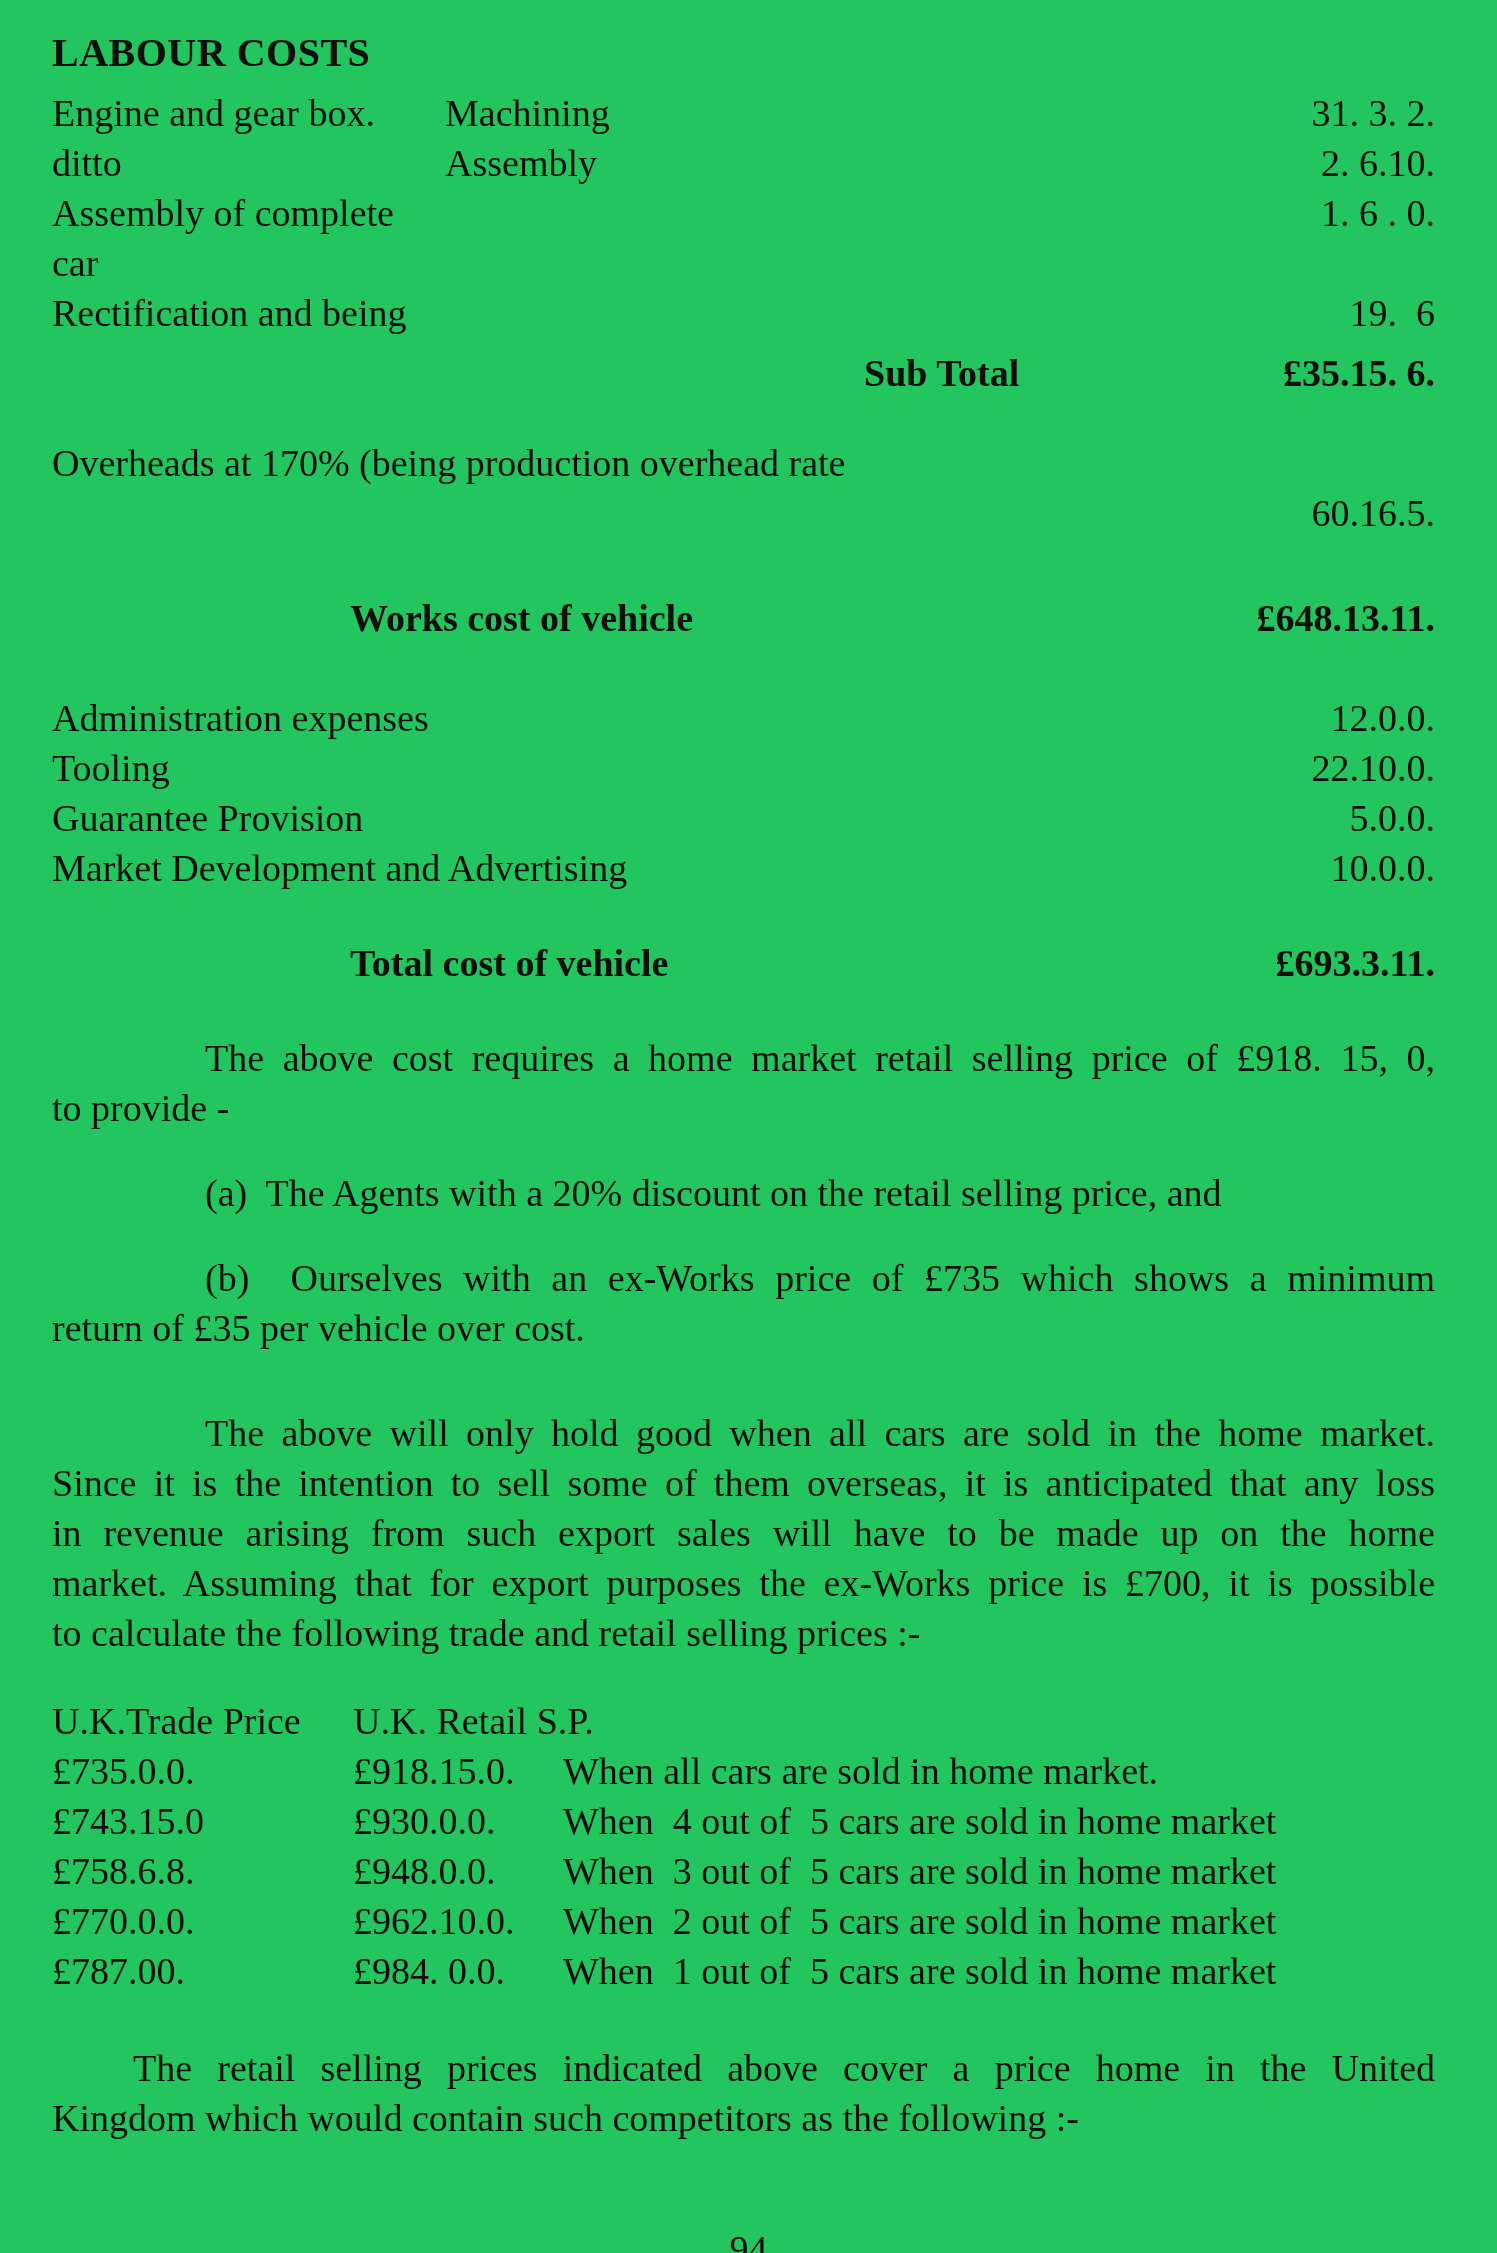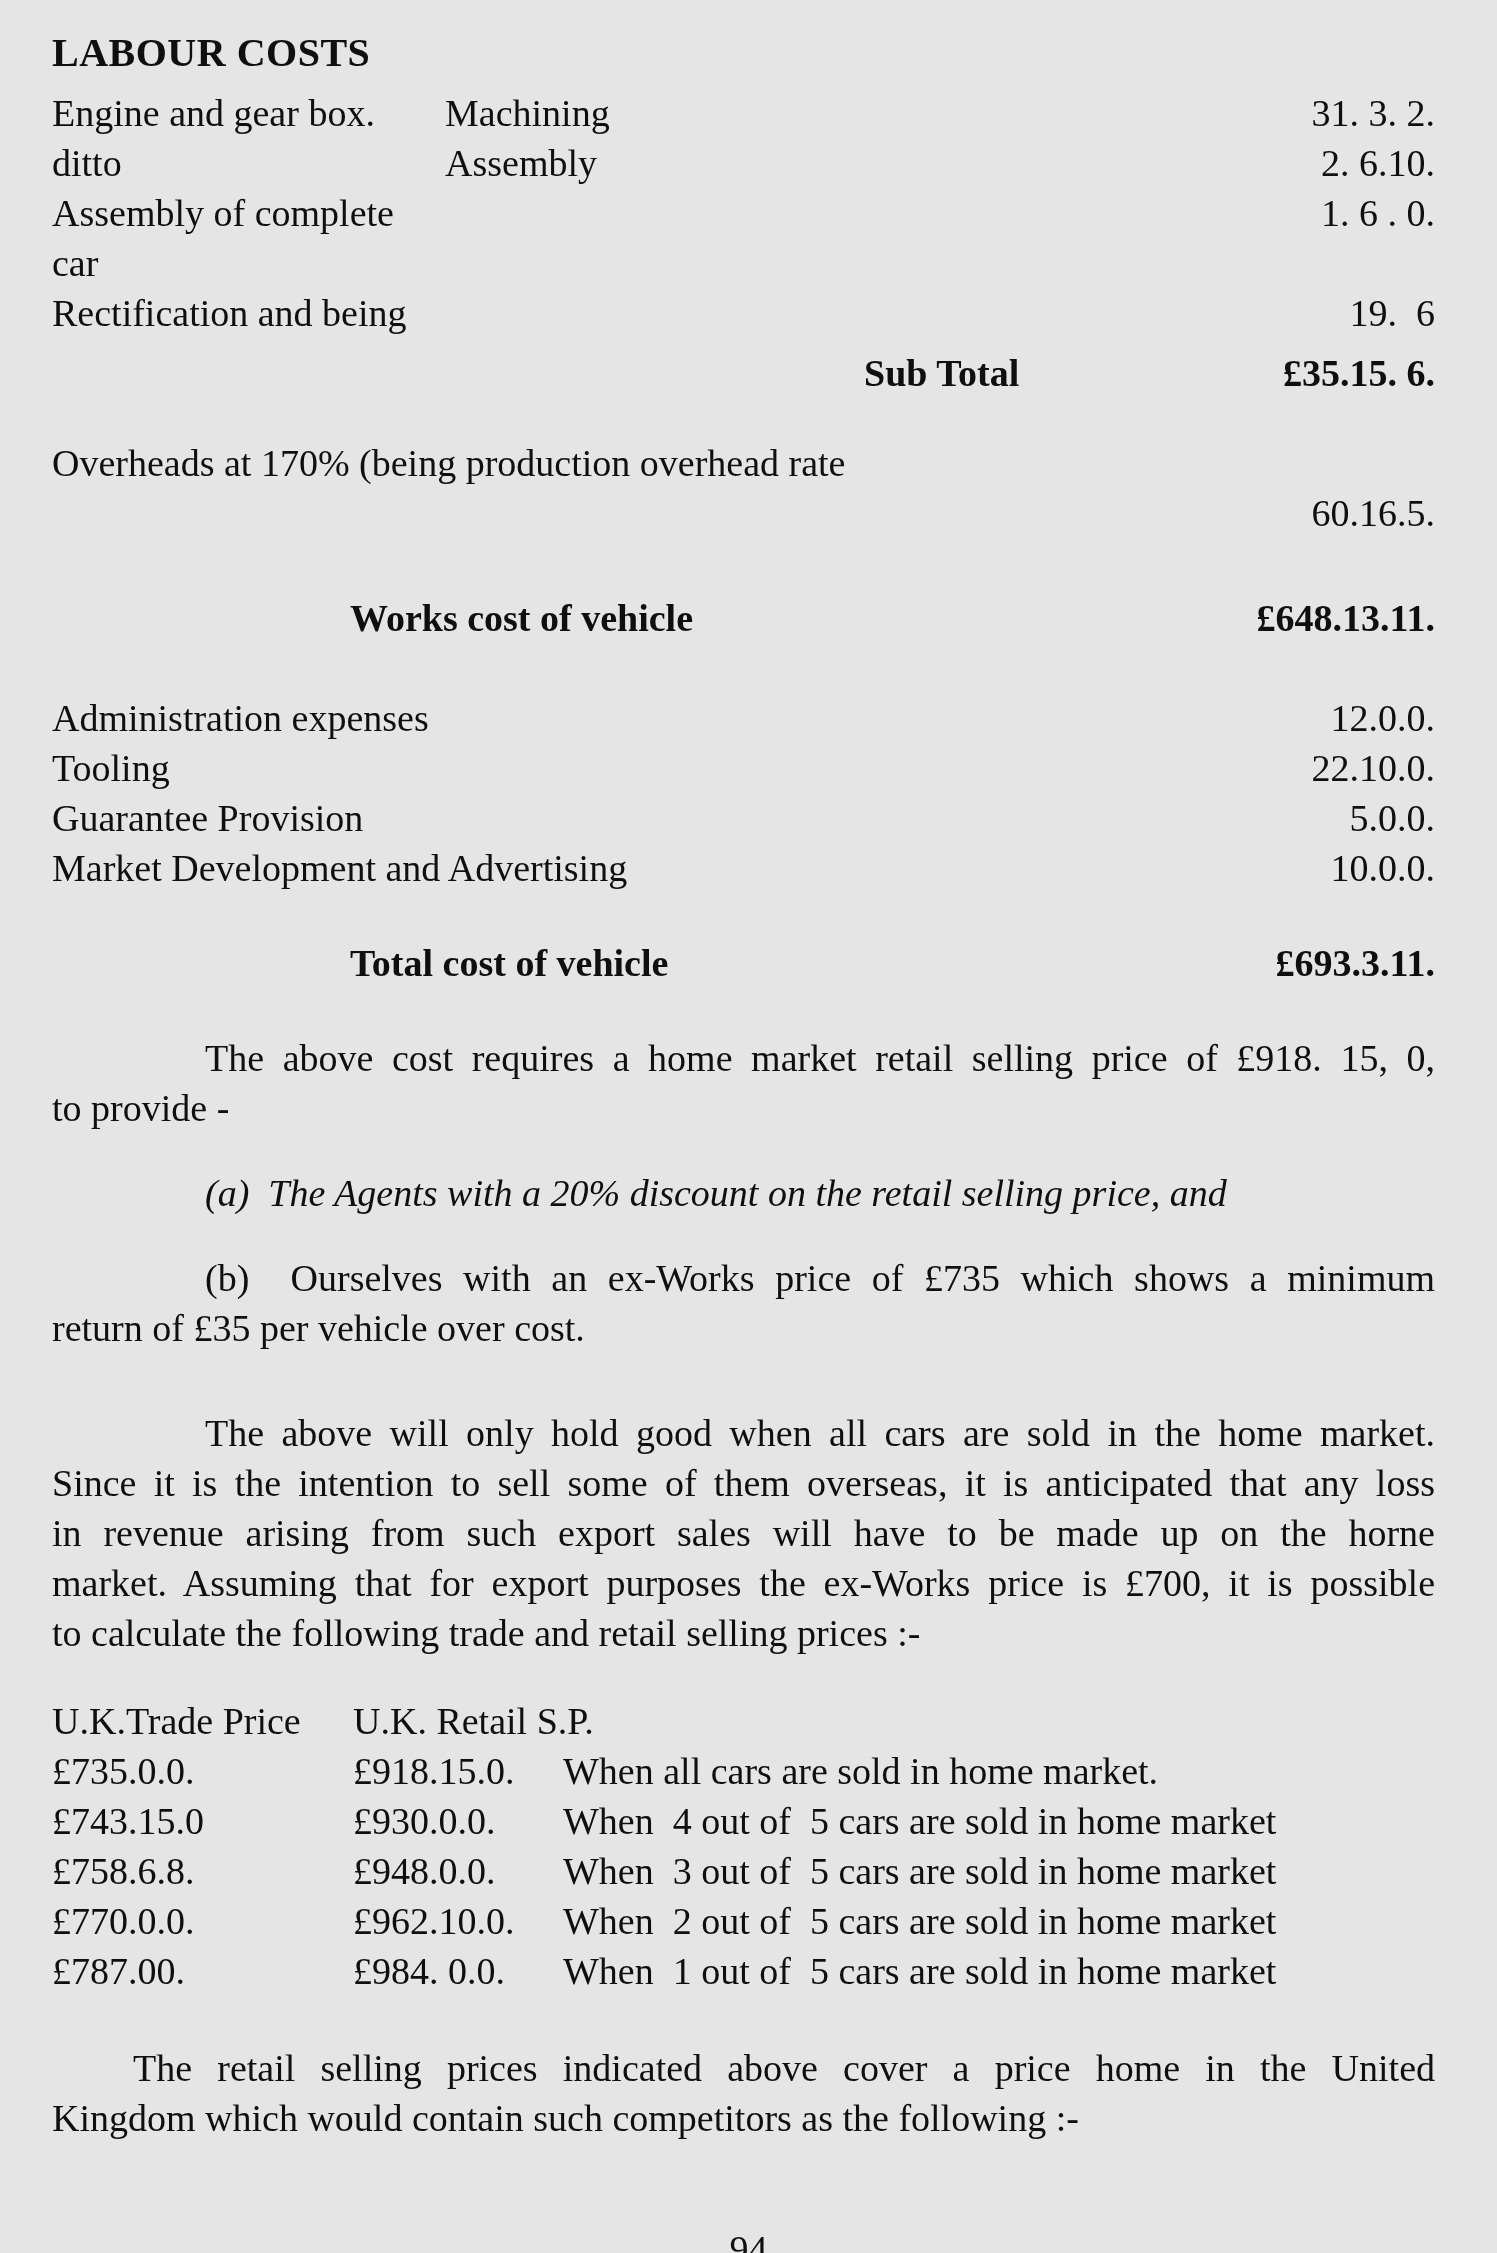--- a/index.html
+++ b/index.html
@@ -1,21 +1,21 @@
 <!DOCTYPE html>
 <html><head>
 <meta charset="utf-8">
 <title>Labour Costs</title>
 <style>
   html, body { margin: 0; padding: 0; background: #ffffff; }
   .page {
     position: relative;
     width: 1497px;
     height: 2253px;
-    background: #e5e5e5;
+    background: #22c55e;
     color: #0f0f0f;
     font-family: "Liberation Serif", serif;
     font-size: 38px;
     line-height: 50px;
     overflow: hidden;
   }
   .content {
     position: absolute;
     left: 52px;
     top: 0;
@@ -52,21 +52,21 @@
   .total-row { display: flex; margin-top: 45px; justify-content: flex-end; }
   .total-row .label { margin-left: 298px; font-weight: bold; }
 
   .para { margin-top: 55px; }
   .line { white-space: pre-wrap; }
   .jline { text-align: justify; text-align-last: justify; }
   .ind153 { text-indent: 153px; }
   .ind81 { text-indent: 81px; }
 
   .p1 { margin-top: 45px; }
-  .item-a { margin-top: 35px; font-style: italic; }
+  .item-a { margin-top: 35px; }
   .item-b { margin-top: 35px; }
   .p2 { margin-top: 55px; }
   .p3 { margin-top: 47px; }
 
   .price-table { margin-top: 38px; }
   .prow { display: flex; }
   .pc1 { width: 301px; flex-shrink: 0; white-space: pre-wrap; }
   .pc2 { width: 210px; flex-shrink: 0; white-space: pre-wrap; }
   .pc3 { flex: 1; white-space: pre-wrap; }
 

